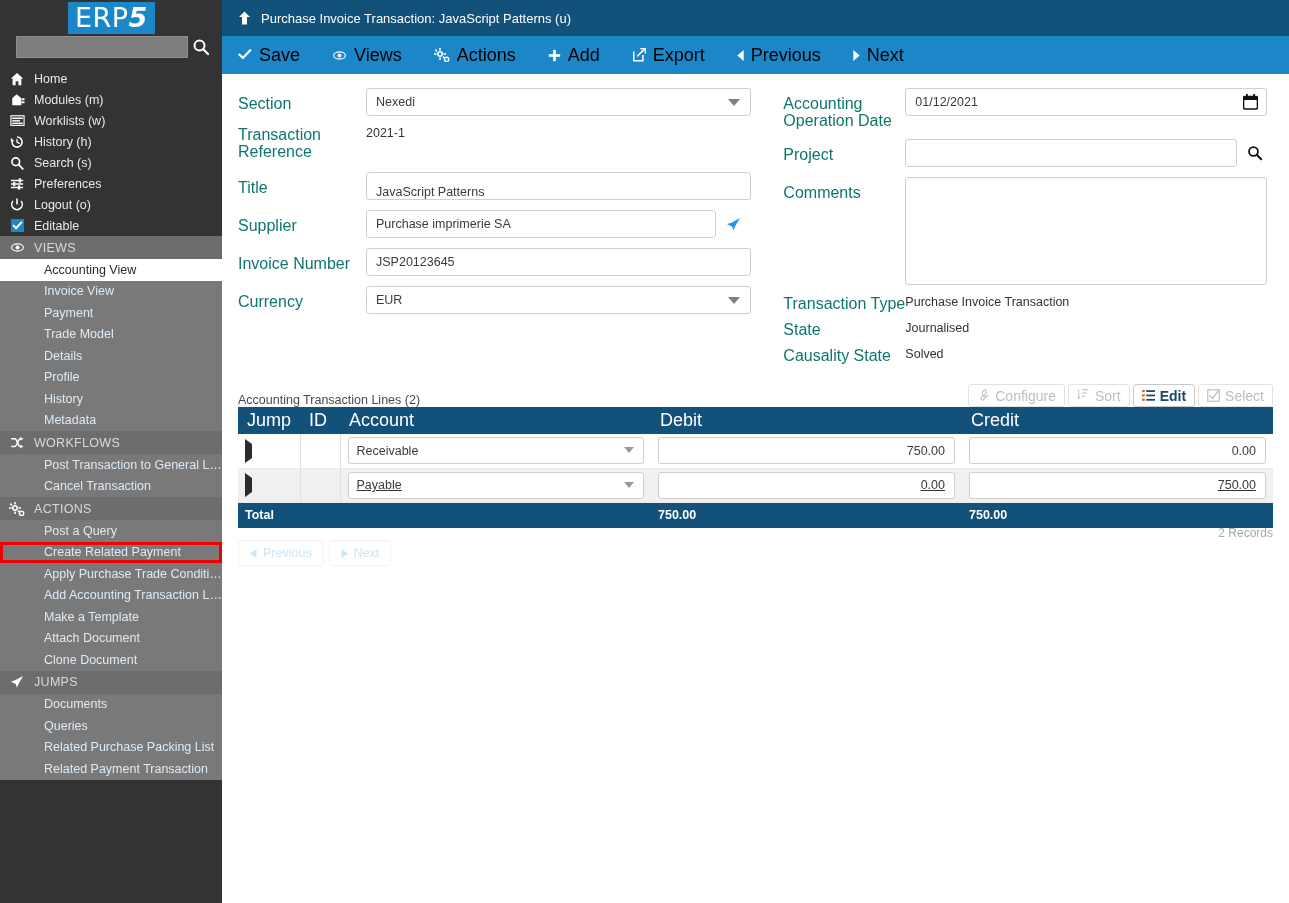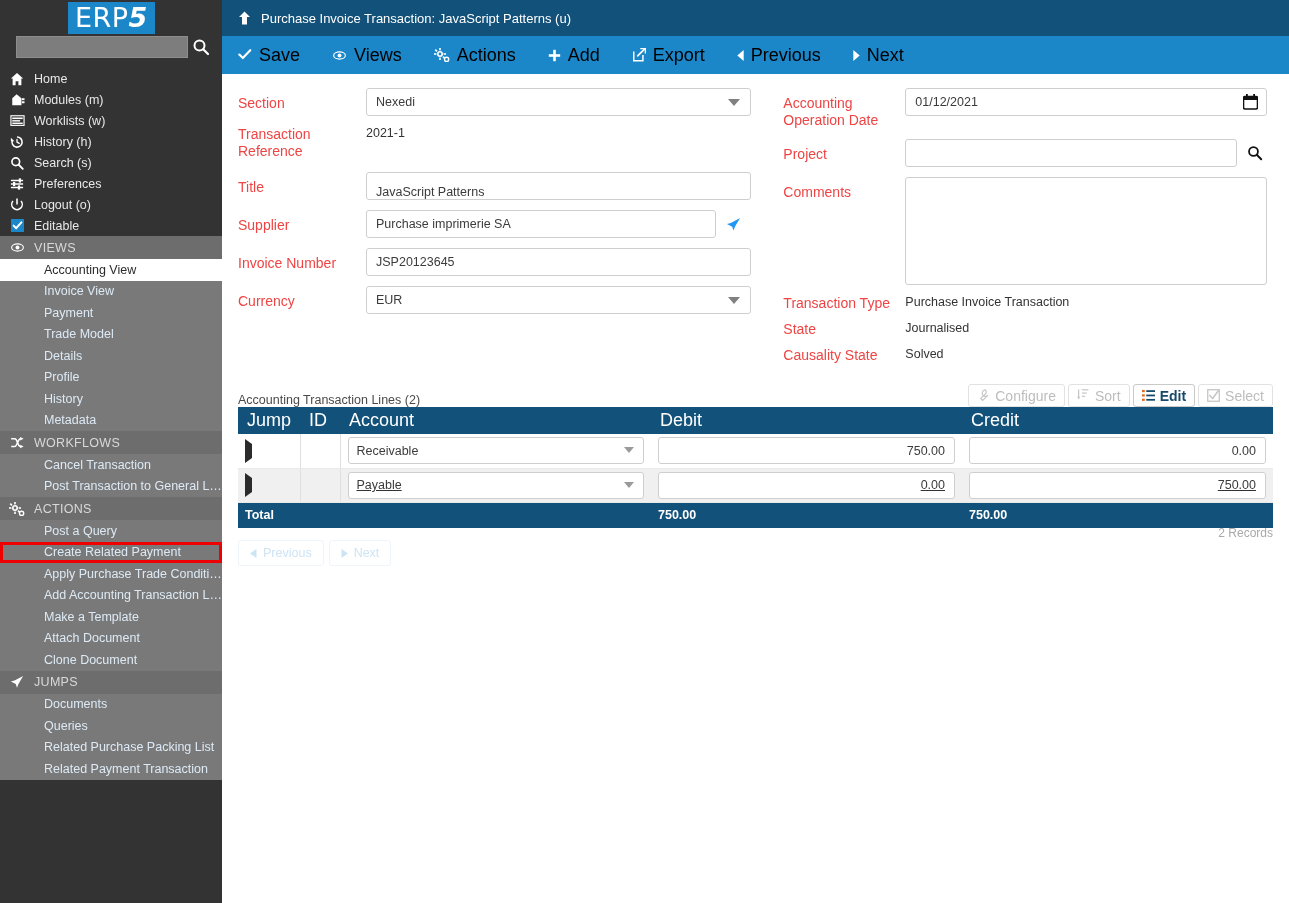--- a/index.html
+++ b/index.html
@@ -90,21 +90,21 @@
   .tb-btn .ico { display:flex; align-items:center; }
 
   
   #form-area { position:relative; padding:14px 16px 0 16px; }
   .cols { display:flex; }
   .col-left { width:530px; }
   .col-right { width:494px; margin-left:20px; }
 
   .frow { display:flex; align-items:flex-start; margin-bottom:10px; }
   .flabel {
-    color:#ef4444; font-size:14px; line-height:17px;
+    color:#0f766e; font-size:16px; line-height:17px;
     padding-top:7px;
   }
   .col-left .flabel { width:128px; min-width:128px; }
   .col-right .flabel { width:122px; min-width:122px; }
   .fval { color:#333333; font-size:12.5px; padding-top:7px; }
 
   .inp {
     height:28px; border:1px solid #cfcfcf; border-radius:3px;
     background:#ffffff; color:#3b3b3b; font-size:12.5px;
     padding:0 9px; outline:none; width:100%;
@@ -348,24 +348,24 @@
             <svg width="15" height="14" viewBox="0 0 16 16">
               <path d="M0.8 3.2 L5 3.2 C8 3.2 8 12 11.4 12" fill="none" stroke="#ffffff" stroke-width="1.7"></path>
               <path d="M0.8 12 L5 12 C8 12 8 3.2 11.4 3.2" fill="none" stroke="#ffffff" stroke-width="1.7"></path>
               <path d="M11 1.2 L15 3.2 L11 5.2 Z" fill="#ffffff"></path>
               <path d="M11 10 L15 12 L11 14 Z" fill="#ffffff"></path>
             </svg>
           </span>
           <span>WORKFLOWS</span>
         </div>
         <div class="sub-item">
+          <span>Post Transaction to General L…</span>
+        </div>
+        <div class="sub-item">
           <span>Cancel Transaction</span>
-        </div>
-        <div class="sub-item">
-          <span>Post Transaction to General L…</span>
         </div>
         <div class="sec-head">
           <span class="ico">
             <svg width="16" height="14" viewBox="0 0 16 14">
               <circle cx="6" cy="6" r="2.2" fill="none" stroke="#ffffff" stroke-width="1.6"></circle>
               <g fill="#ffffff">
                 <rect x="5.2" y="0" width="1.6" height="2.4"></rect>
                 <rect x="5.2" y="9.6" width="1.6" height="2.4"></rect>
                 <rect x="0" y="5.2" width="2.4" height="1.6"></rect>
                 <rect x="9.6" y="5.2" width="2.4" height="1.6"></rect>

